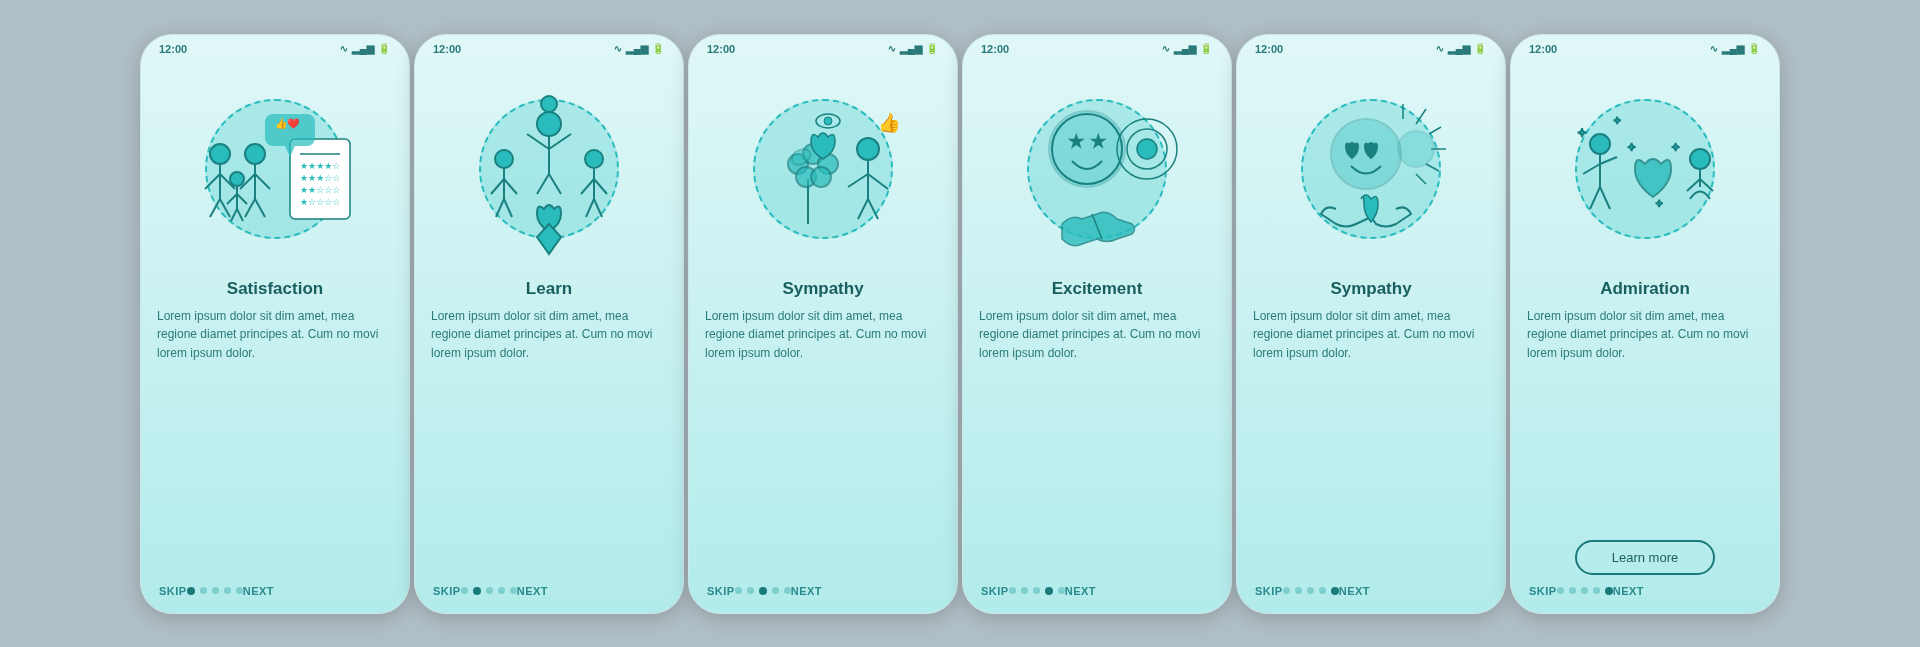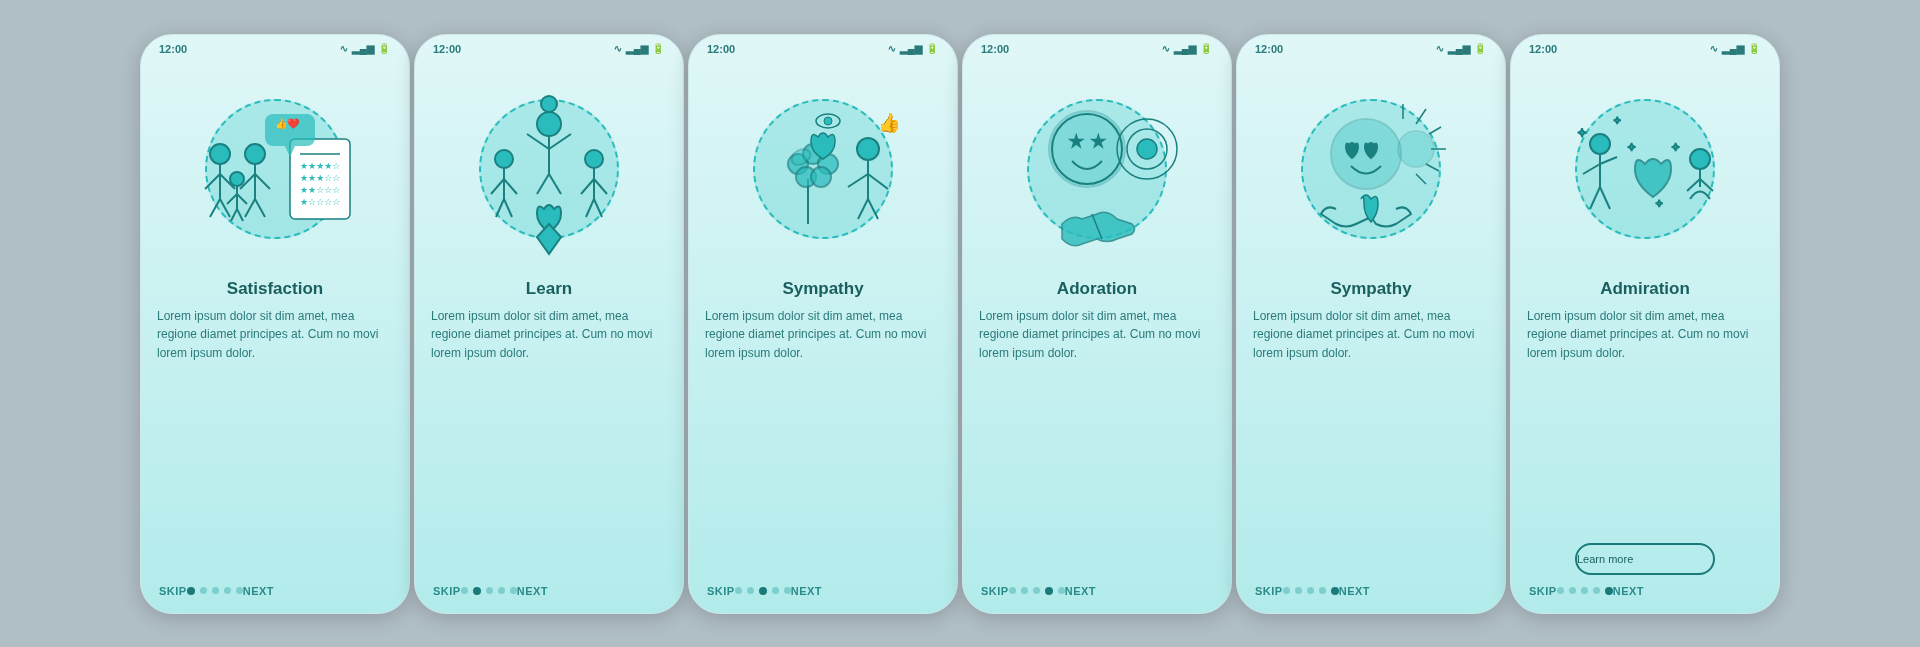--- a/index.html
+++ b/index.html
@@ -94,23 +94,23 @@
     }
     .learn-more-btn {
       display: block;
       margin: 10px auto 0 auto;
       width: 140px;
       padding: 8px 0;
       border: 2px solid #1a7a7a;
       border-radius: 22px;
       background: transparent;
       color: #1a5f5f;
-      font-size: 11px;
+      font-size: 13px;
       font-weight: 500;
-      text-align: left;
+      text-align: center;
       cursor: pointer;
     }
     .phone-nav {
       display: flex;
       justify-content: flex-start;
       align-items: center;
       padding: 10px 18px 16px 18px;
     }
     .nav-label {
       font-size: 11px;
@@ -349,21 +349,21 @@
             <circle cx="150" cy="80" r="20" stroke="#1a8080" stroke-width="1.5"></circle>
             <circle cx="150" cy="80" r="10" fill="#2abcbc" stroke="#1a8080" stroke-width="1.5"></circle>
 
             <g transform="translate(65, 135)">
               <path d="M0 20 Q10 10 20 15 L35 10 Q45 5 55 15 L70 20 Q75 25 70 30 L55 35 Q45 40 35 35 L20 40 Q10 45 0 35 Z" fill="#2abcbc" stroke="#1a8080" stroke-width="1.5" opacity="0.8"></path>
               <line x1="30" y1="10" x2="40" y2="35" stroke="#1a8080" stroke-width="1.5"></line>
             </g>
           </g>
         </svg>
       </div>
-      <div class="card-title">Adoration</div>
+      <div class="card-title">Excitement</div>
       <div class="card-body">Lorem ipsum dolor sit dim amet, mea regione diamet principes at. Cum no movi lorem ipsum dolor.</div>
     </div>
     <div class="phone-nav">
       <span class="nav-label">SKIP</span>
       <div class="dots">
         <div class="dot"></div>
         <div class="dot"></div>
         <div class="dot"></div>
         <div class="dot active"></div>
         <div class="dot"></div>

